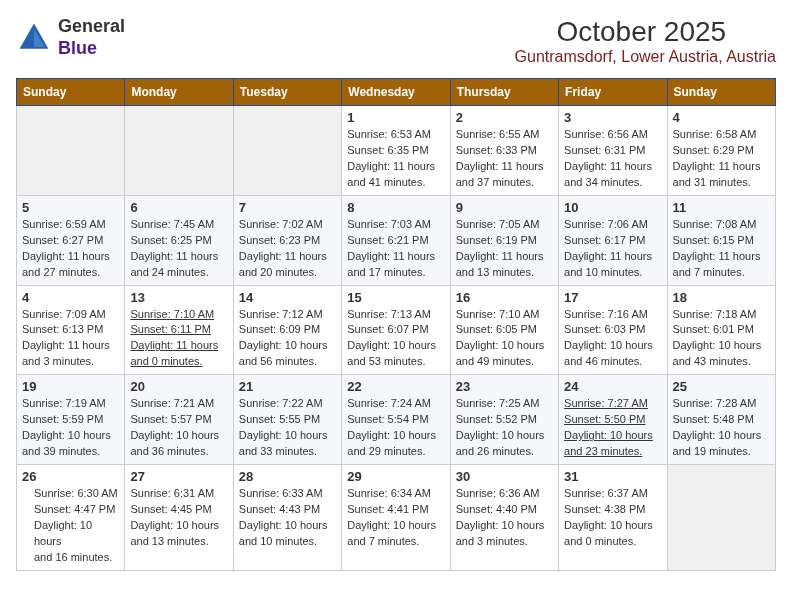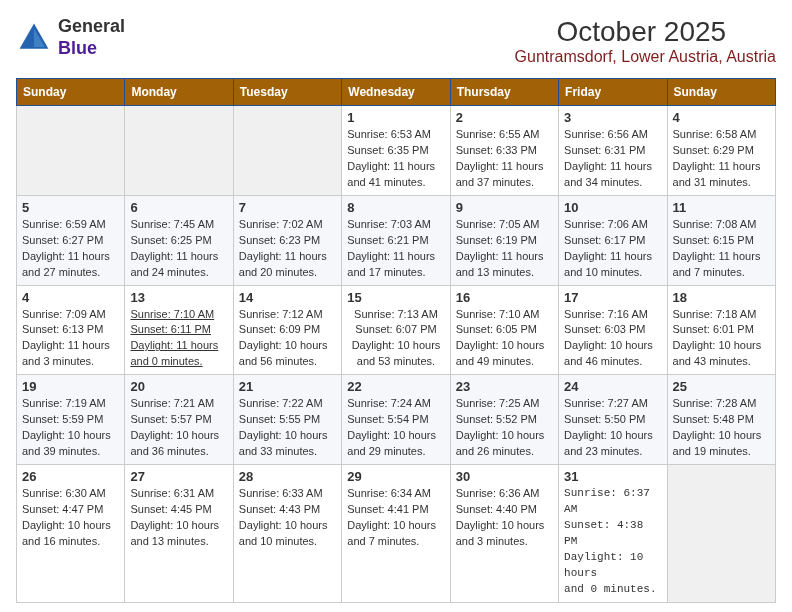--- a/index.html
+++ b/index.html
@@ -230,21 +230,21 @@
         </td>
         <td>
           <span class="day-number">14</span>
           <div class="day-info" style="white-space: pre-line;">Sunrise: 7:12 AM
 Sunset: 6:09 PM
 Daylight: 10 hours
 and 56 minutes.</div>
         </td>
         <td>
           <span class="day-number">15</span>
-          <div class="day-info" style="white-space: pre-line; text-align: center;">Sunrise: 7:13 AM
+          <div class="day-info" style="white-space: pre-line;">Sunrise: 7:13 AM
 Sunset: 6:07 PM
 Daylight: 10 hours
 and 53 minutes.</div>
         </td>
         <td>
           <span class="day-number">16</span>
           <div class="day-info" style="white-space: pre-line;">Sunrise: 7:10 AM
 Sunset: 6:05 PM
 Daylight: 10 hours
 and 49 minutes.</div>
@@ -295,37 +295,37 @@
         </td>
         <td>
           <span class="day-number">23</span>
           <div class="day-info" style="white-space: pre-line;">Sunrise: 7:25 AM
 Sunset: 5:52 PM
 Daylight: 10 hours
 and 26 minutes.</div>
         </td>
         <td>
           <span class="day-number">24</span>
-          <div class="day-info" style="white-space: pre-line;">Sunrise: 7:27 AM
+          <div class="day-info" style="white-space: pre-line; text-decoration: underline;">Sunrise: 7:27 AM
 Sunset: 5:50 PM
 Daylight: 10 hours
 and 23 minutes.</div>
         </td>
         <td>
           <span class="day-number">25</span>
           <div class="day-info" style="white-space: pre-line;">Sunrise: 7:28 AM
 Sunset: 5:48 PM
 Daylight: 10 hours
 and 19 minutes.</div>
         </td>
       </tr>
       <tr>
         <td>
           <span class="day-number">26</span>
-          <div class="day-info" style="white-space: pre-line;">Sunrise: 6:30 AM
+          <div class="day-info" style="white-space: pre-line; margin-left: 12px;">Sunrise: 6:30 AM
 Sunset: 4:47 PM
 Daylight: 10 hours
 and 16 minutes.</div>
         </td>
         <td>
           <span class="day-number">27</span>
           <div class="day-info" style="white-space: pre-line;">Sunrise: 6:31 AM
 Sunset: 4:45 PM
 Daylight: 10 hours
 and 13 minutes.</div>
@@ -346,21 +346,21 @@
         </td>
         <td>
           <span class="day-number">30</span>
           <div class="day-info" style="white-space: pre-line;">Sunrise: 6:36 AM
 Sunset: 4:40 PM
 Daylight: 10 hours
 and 3 minutes.</div>
         </td>
         <td>
           <span class="day-number">31</span>
-          <div class="day-info" style="white-space: pre-line; font-family: Liberation Mono, monospace;">Sunrise: 6:37 AM
+          <div class="day-info" style="white-space: pre-line;">Sunrise: 6:37 AM
 Sunset: 4:38 PM
 Daylight: 10 hours
 and 0 minutes.</div>
         </td>
         <td class="empty-cell"></td>
       </tr>
     </tbody>
 </table>
 
 </body></html>

